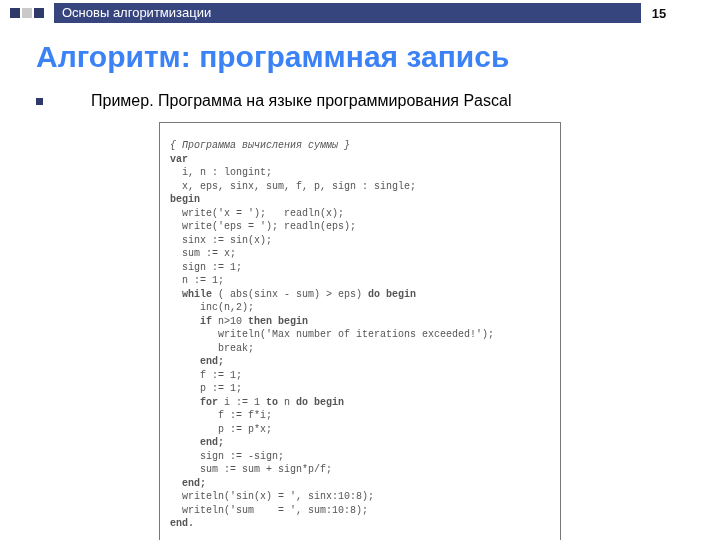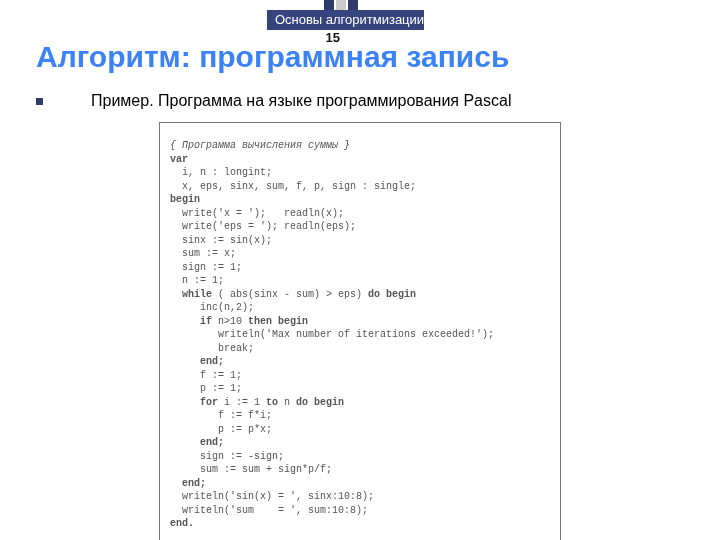--- a/index.html
+++ b/index.html
@@ -10,21 +10,20 @@
     background: #ffffff;
     font-family: Arial, "Helvetica Neue", Helvetica, sans-serif;
     overflow: hidden;
     position: relative;
   }
   .header {
     display: flex;
     align-items: center;
     height: 26px;
     padding: 0 39px 0 10px;
-    flex-direction: column;
   }
   .header-squares {
     display: flex;
     gap: 2px;
     margin-right: 10px;
   }
   .sq {
     width: 10px;
     height: 10px;
   }
@@ -34,21 +33,21 @@
     flex: 1;
     color: #ffffff;
     background: #37457f;
     height: 20px;
     line-height: 20px;
     padding-left: 8px;
     font-size: 13px;
   }
   .page-num {
     width: 36px;
-    text-align: left;
+    text-align: center;
     font-size: 13px;
     font-weight: bold;
     color: #111;
     padding-right: 4px;
   }
   .slide-title {
     margin: 14px 30px 10px 36px;
     font-size: 30px;
     font-weight: bold;
     color: #3b82f6;

